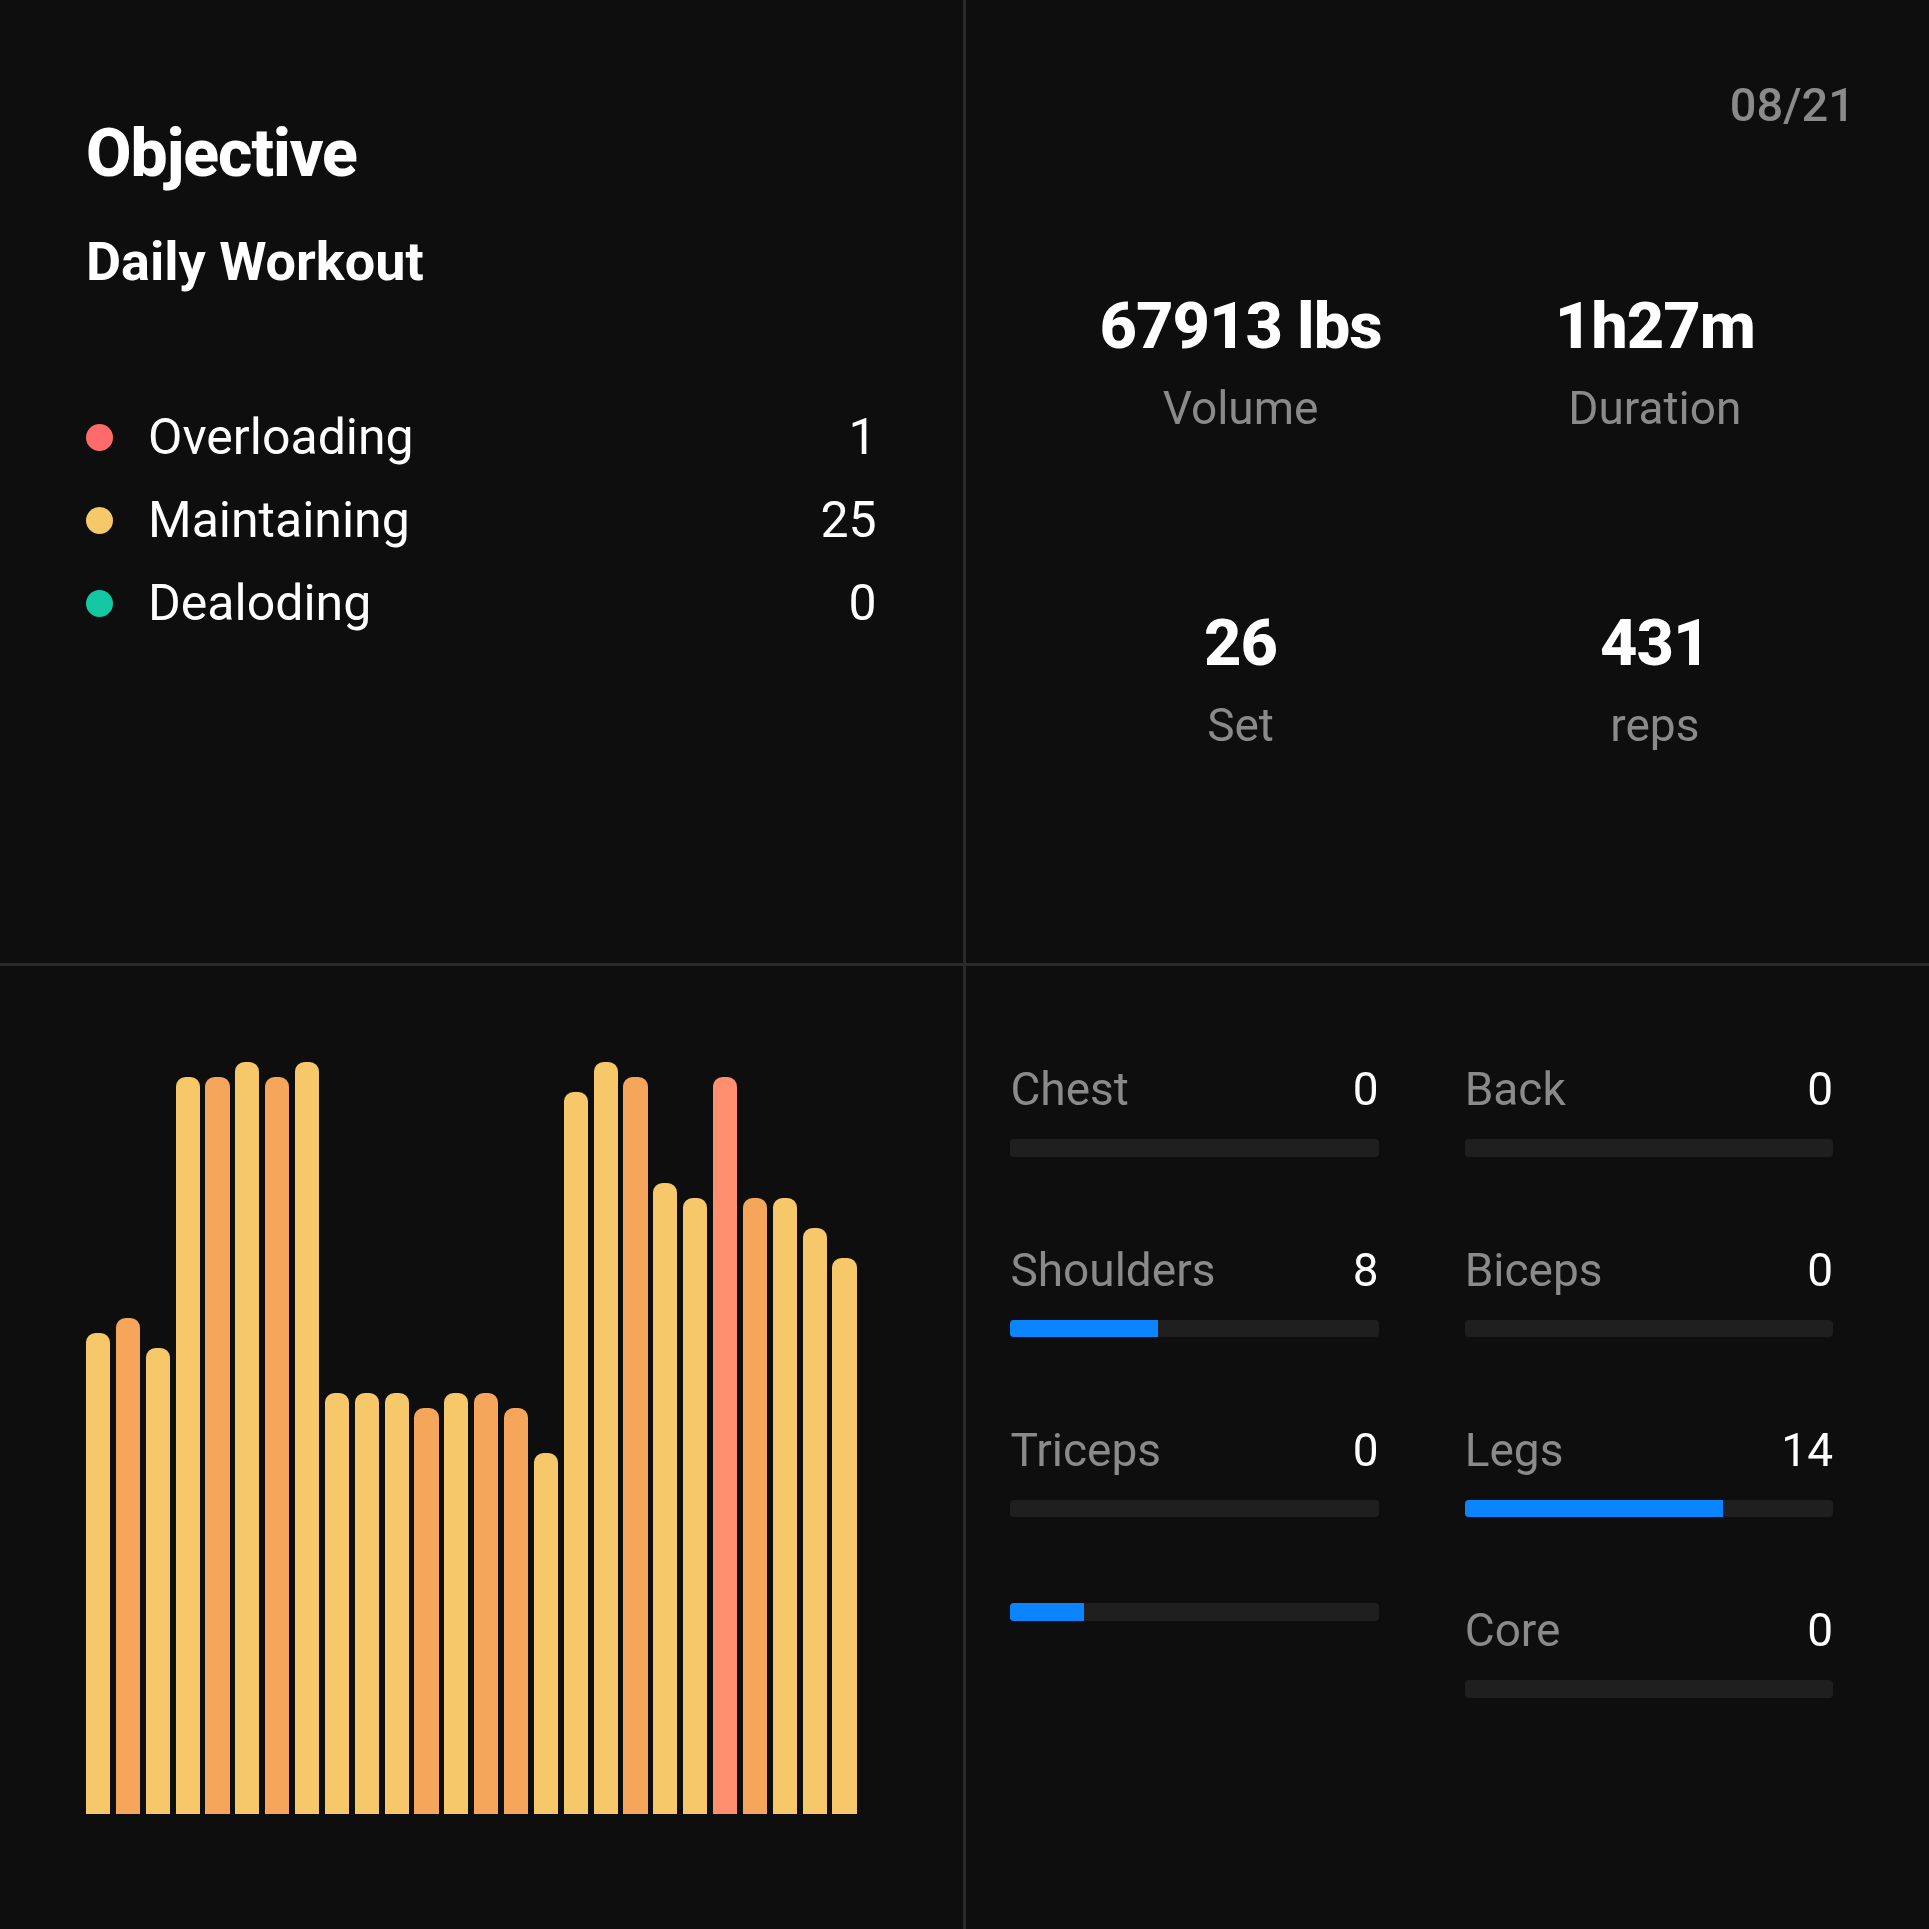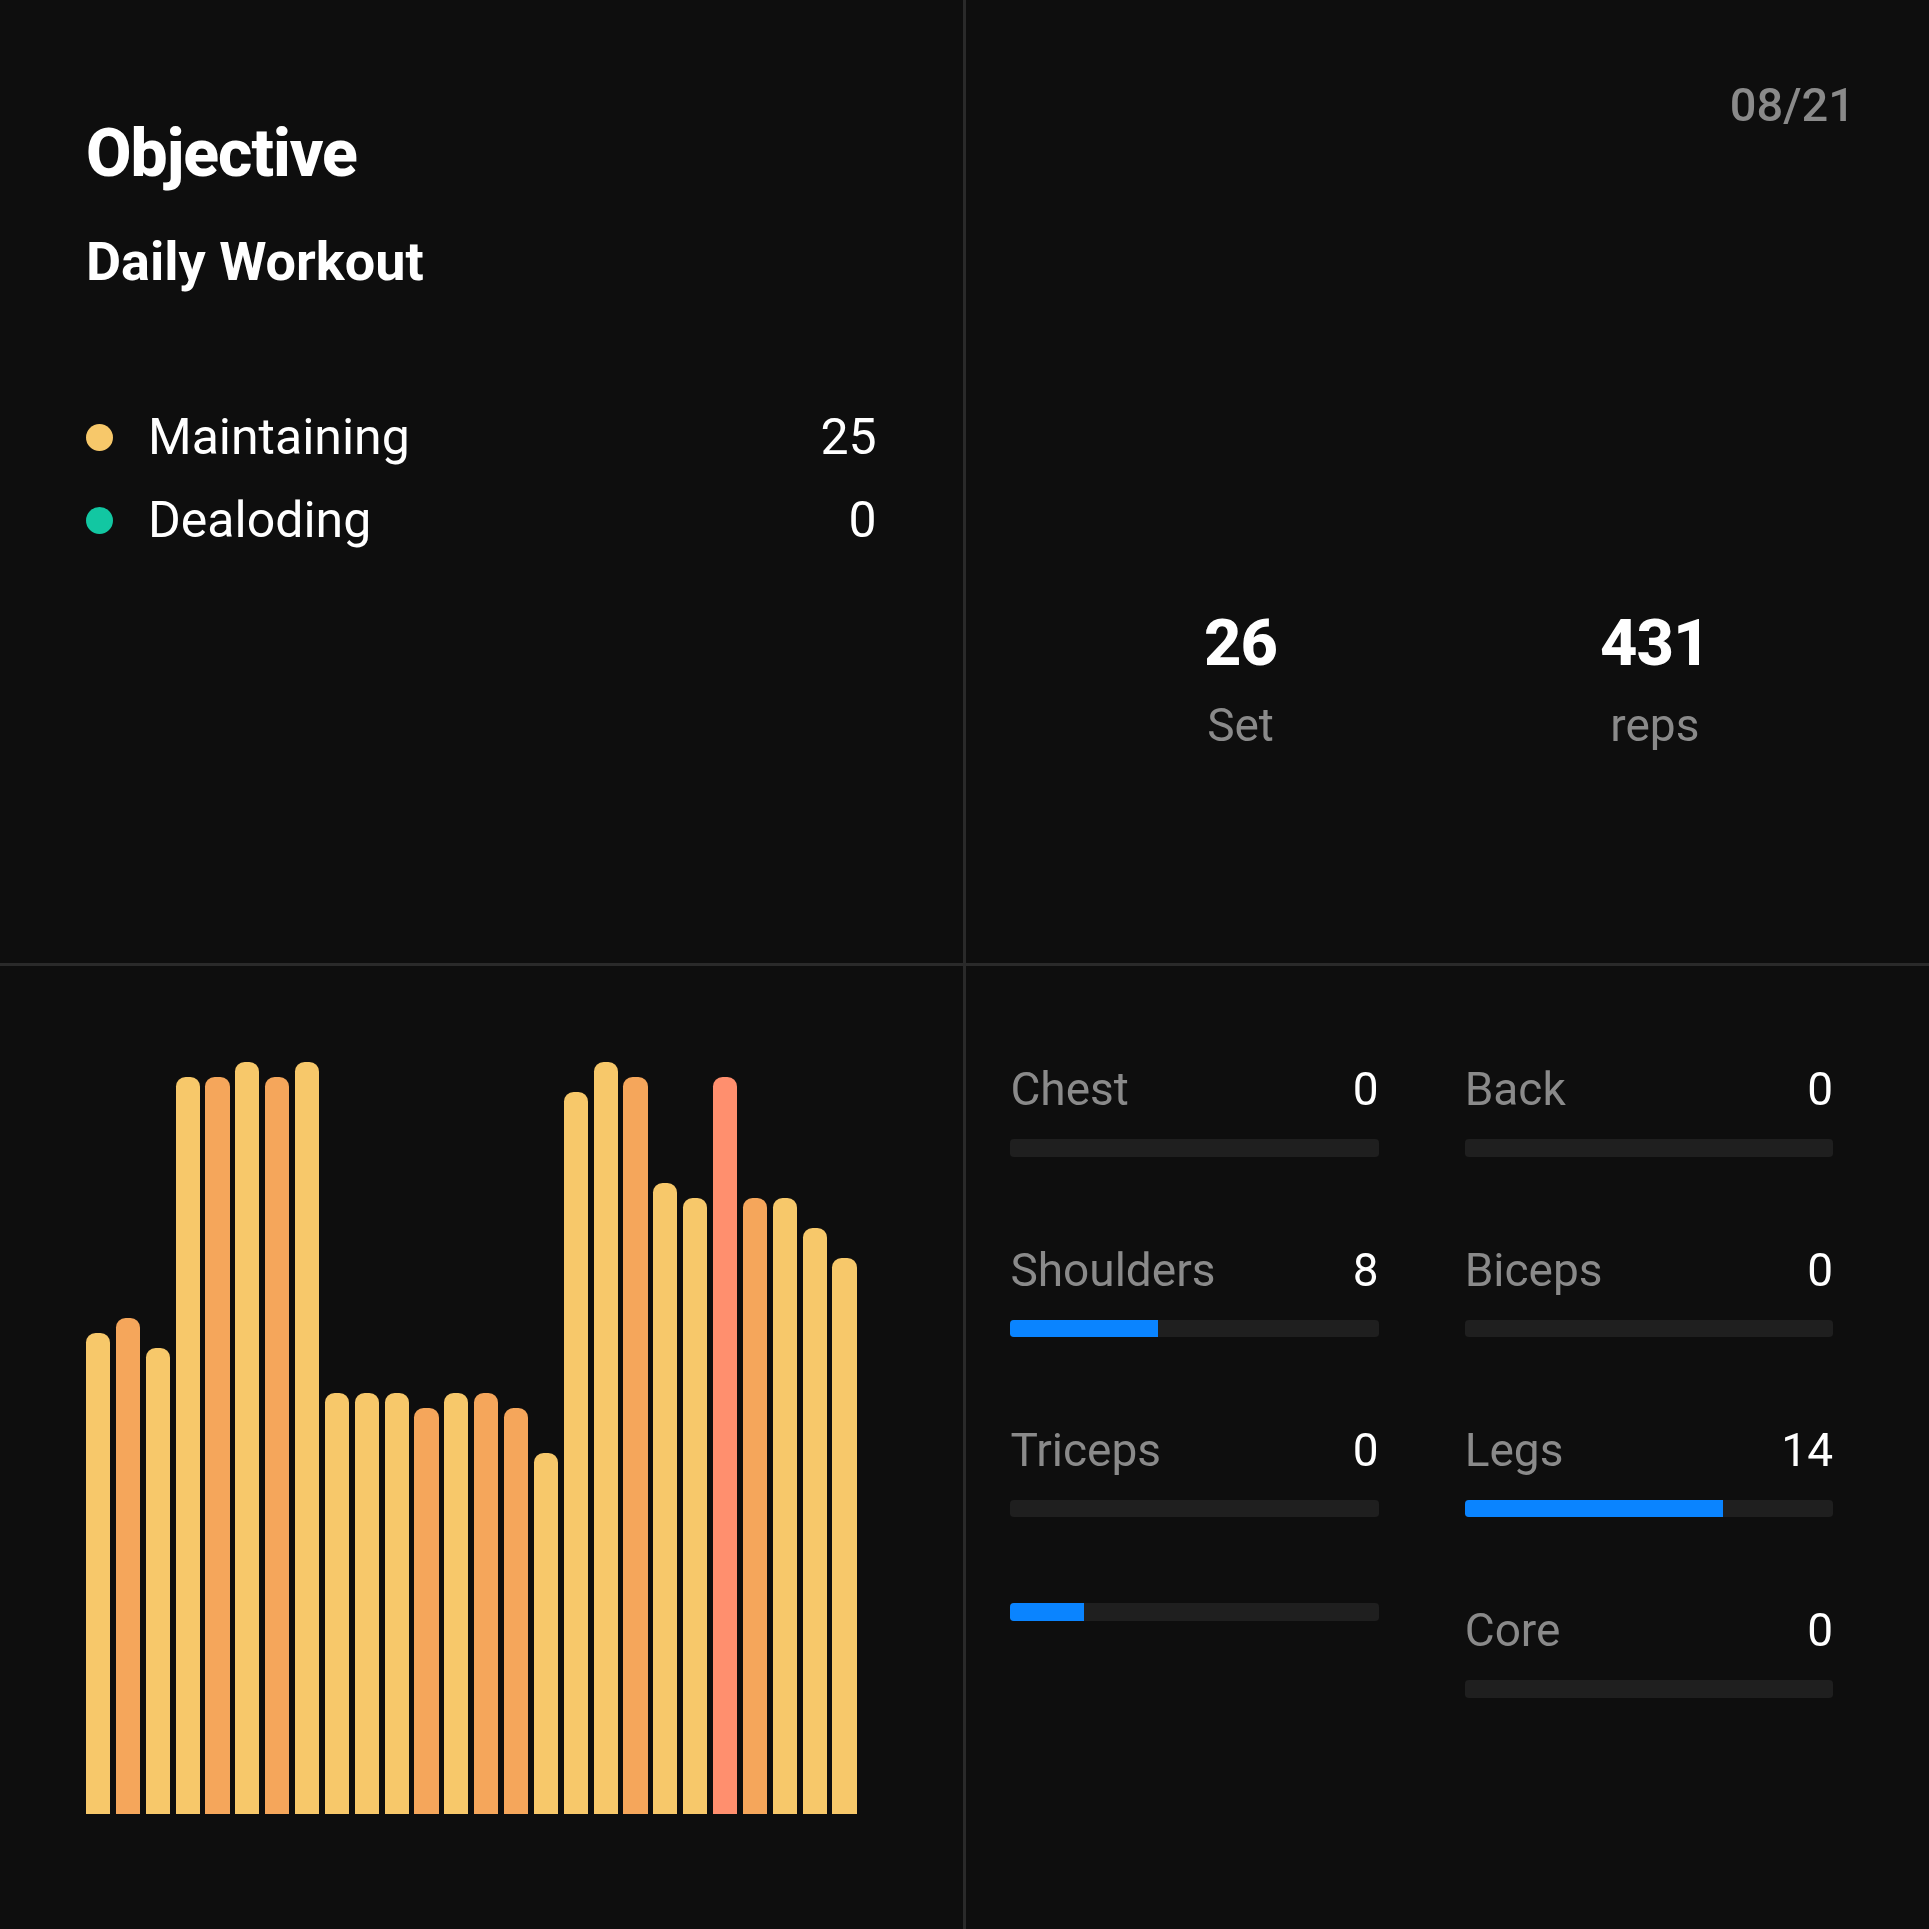--- a/index.html
+++ b/index.html
@@ -98,34 +98,49 @@
 </head>
 <body>
 
 <div class="grid">
 
   <section class="panel">
     <h1 class="obj-title">Objective</h1>
     <div class="obj-sub">Daily Workout</div>
     <div class="obj-list" id="obj-list">
         <div class="obj-row">
+          <span class="dot" style="background: rgb(255, 107, 107);"></span>
+          <span class="obj-label">Overloading</span>
+          <span class="obj-count">1</span>
+        </div>
+        <div class="obj-row">
           <span class="dot" style="background: rgb(247, 200, 106);"></span>
           <span class="obj-label">Maintaining</span>
           <span class="obj-count">25</span>
         </div>
         <div class="obj-row">
           <span class="dot" style="background: rgb(18, 199, 162);"></span>
           <span class="obj-label">Dealoding</span>
           <span class="obj-count">0</span>
         </div>
       </div>
   </section>
 
   <section class="panel">
     <div class="date">08/21</div>
+    <div class="stats top">
+      <div class="stat">
+        <div class="stat-val">67913 lbs</div>
+        <div class="stat-label">Volume</div>
+      </div>
+      <div class="stat">
+        <div class="stat-val">1h27m</div>
+        <div class="stat-label">Duration</div>
+      </div>
+    </div>
     <div class="stats bottom">
       <div class="stat">
         <div class="stat-val">26</div>
         <div class="stat-label">Set</div>
       </div>
       <div class="stat">
         <div class="stat-val">431</div>
         <div class="stat-label">reps</div>
       </div>
     </div>

